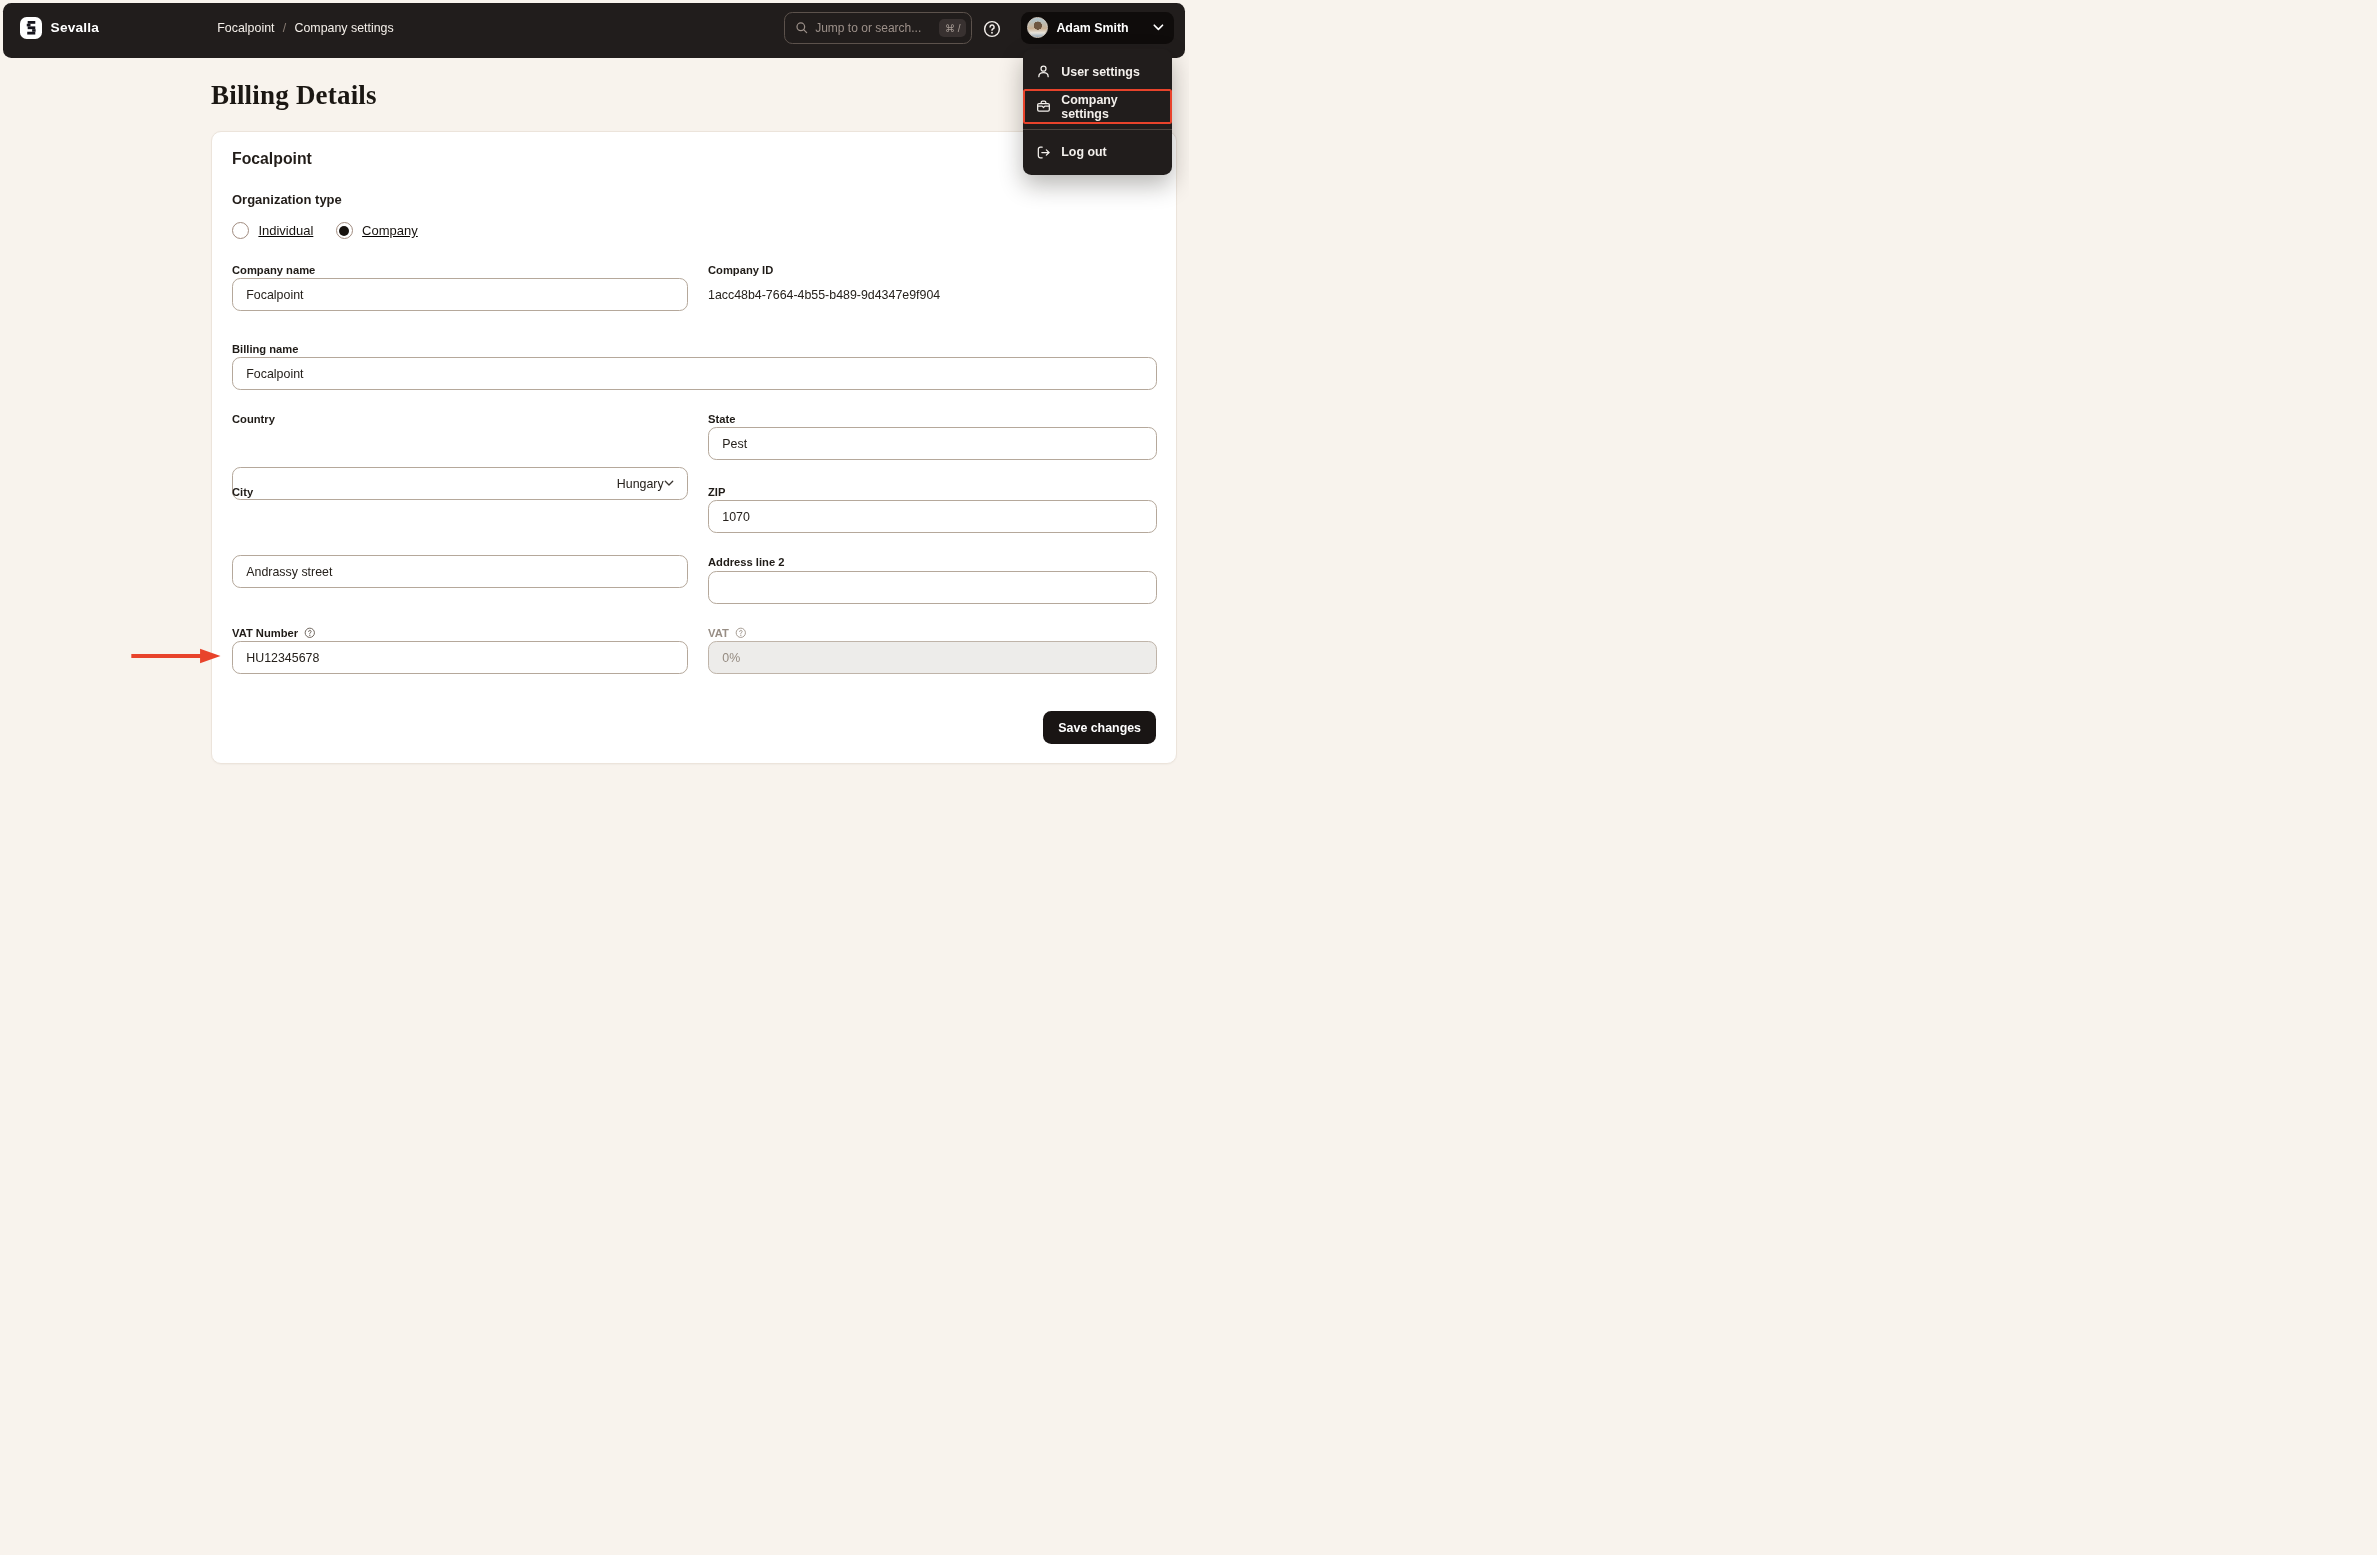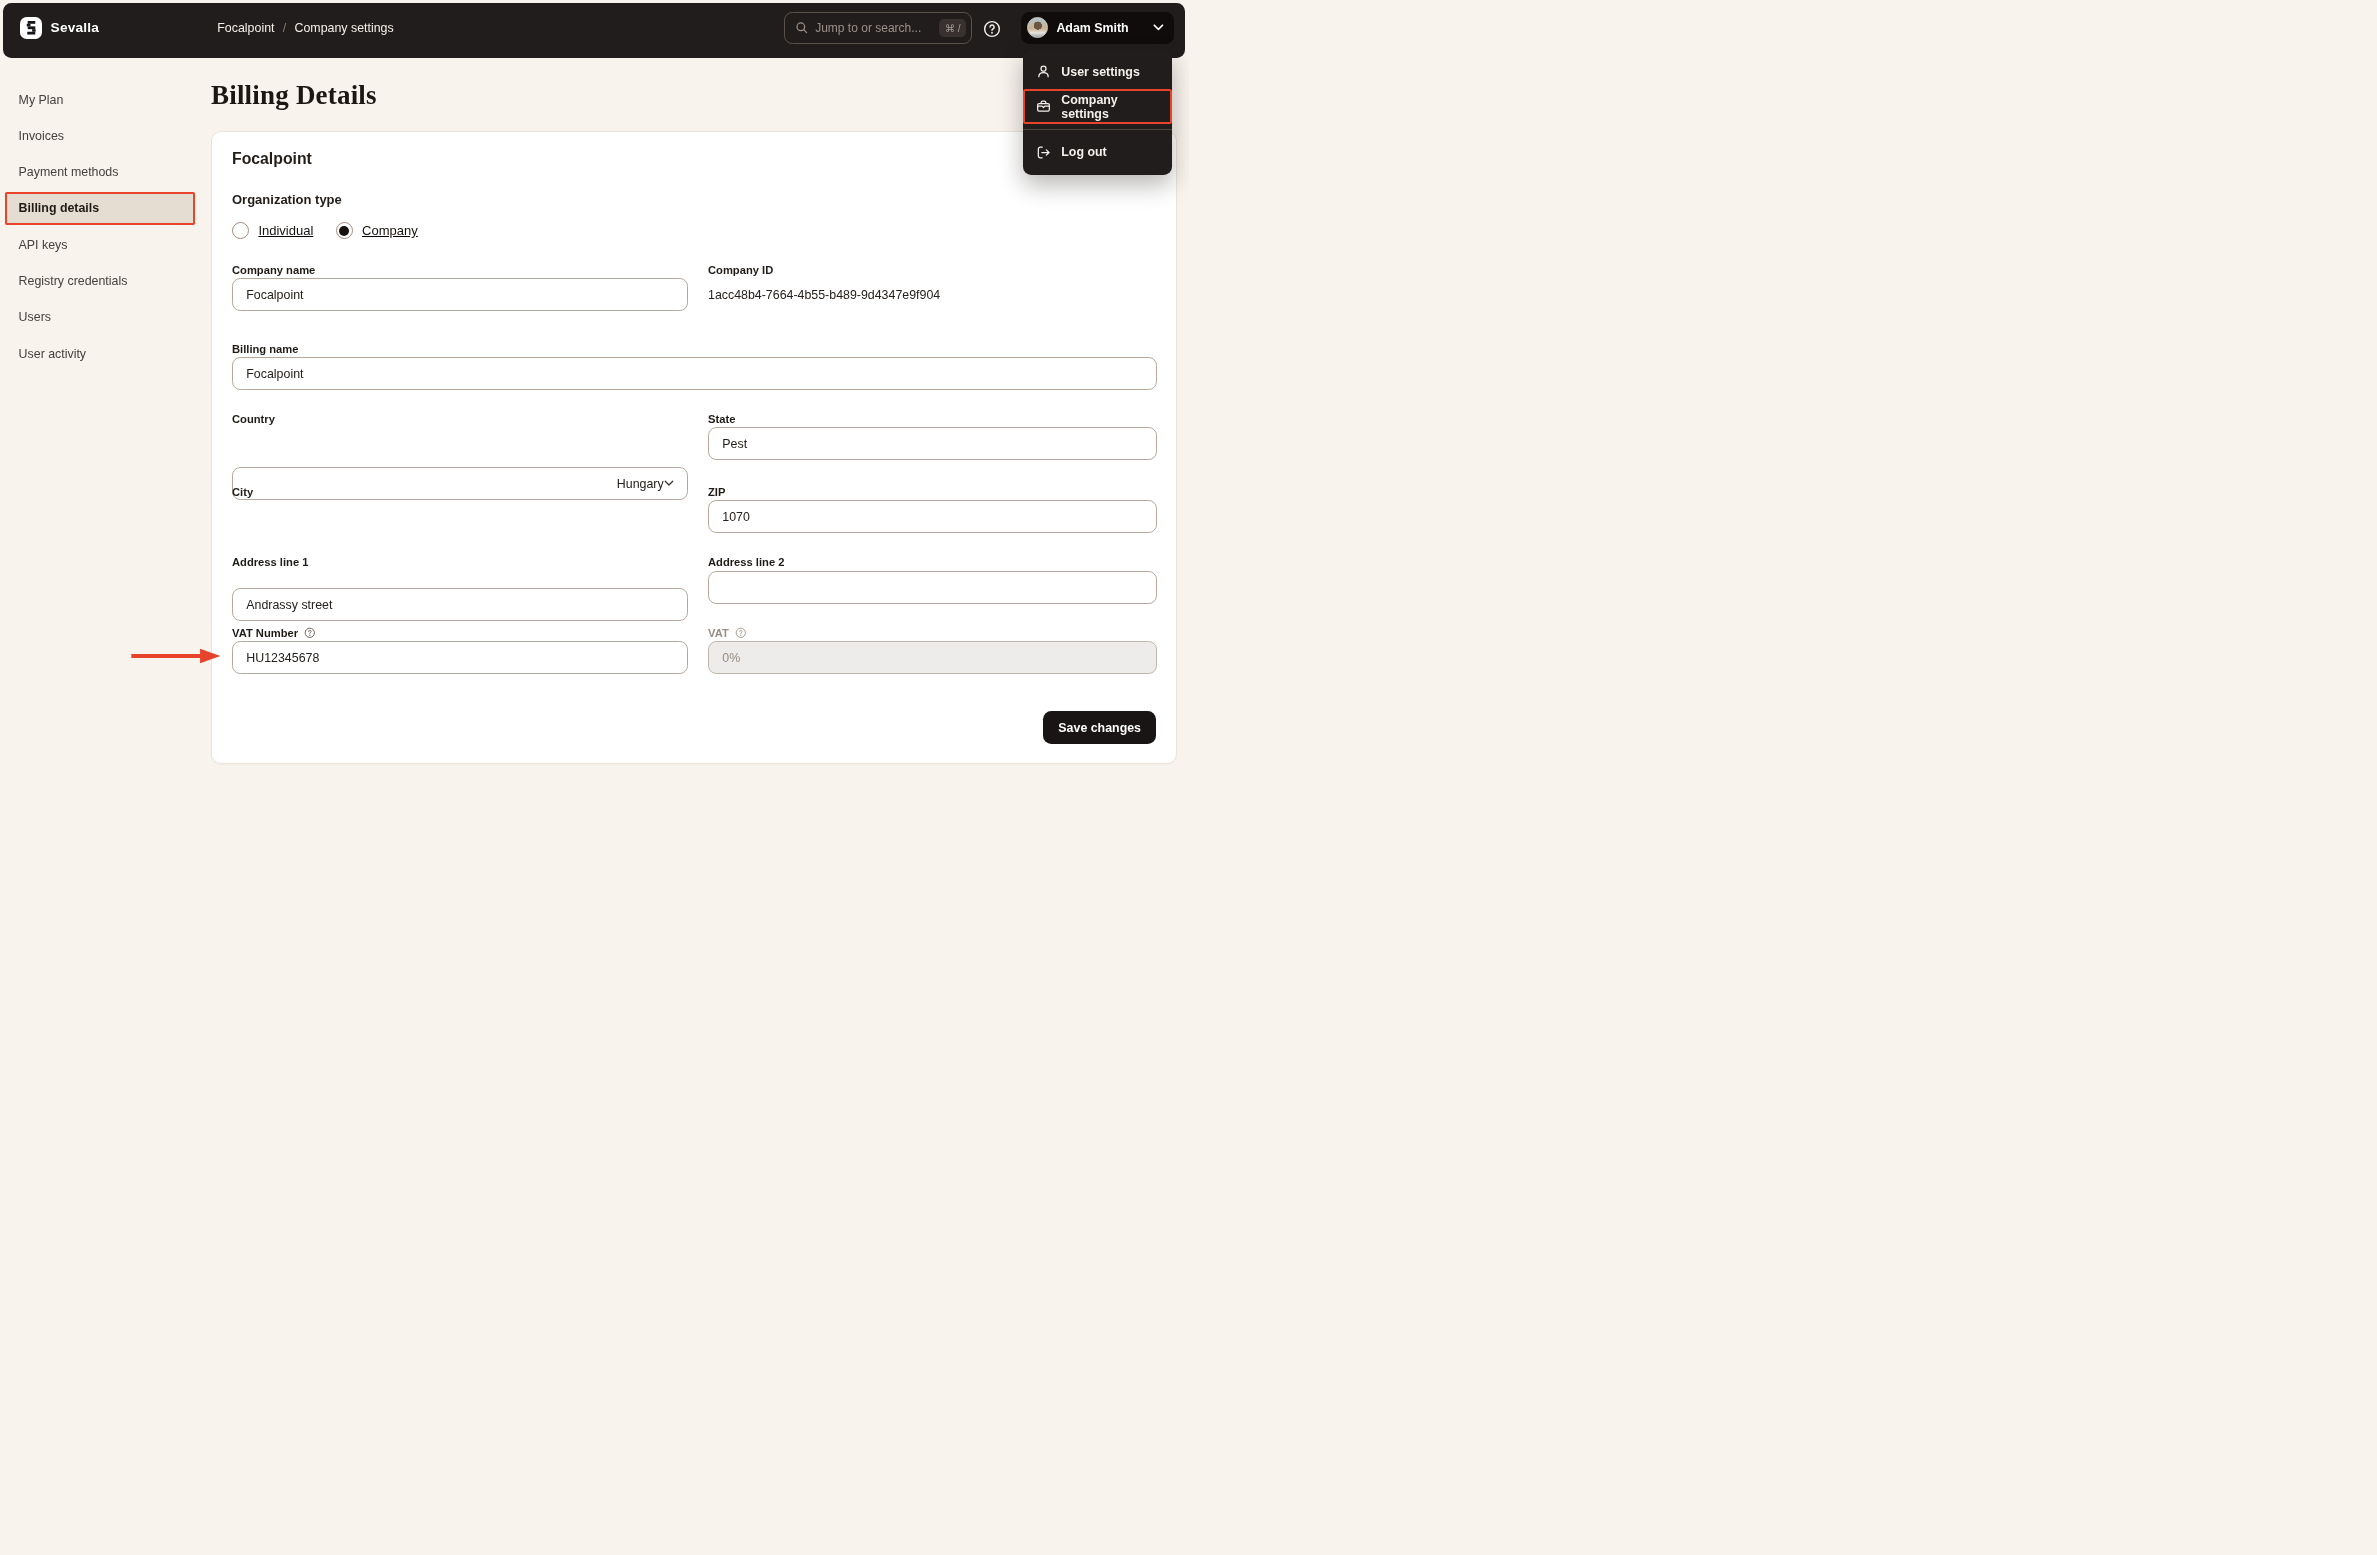--- a/index.html
+++ b/index.html
@@ -170,30 +170,20 @@
     <div class="menu-item">
       <svg class="mi-icon" viewBox="0 0 18 18">
         <path d="M7.4 2.6 H5.2 a2.4 2.4 0 0 0 -2.4 2.4 v8 a2.4 2.4 0 0 0 2.4 2.4 h2.2" fill="none" stroke="currentColor" stroke-width="1.5" stroke-linecap="round"></path>
         <line x1="7" y1="9" x2="15.4" y2="9" stroke="currentColor" stroke-width="1.5" stroke-linecap="round"></line>
         <path d="M12.4 5.8 L15.6 9 L12.4 12.2" fill="none" stroke="currentColor" stroke-width="1.5" stroke-linecap="round" stroke-linejoin="round"></path>
       </svg>
       <span>Log out</span>
     </div>
   </div>
 
-  <aside class="sidebar">
-    <div class="side-item">My Plan</div>
-    <div class="side-item">Invoices</div>
-    <div class="side-item">Payment methods</div>
-    <div class="side-item active">Billing details</div>
-    <div class="side-item">API keys</div>
-    <div class="side-item">Registry credentials</div>
-    <div class="side-item">Users</div>
-    <div class="side-item">User activity</div>
-  </aside>
 
   <h1 class="page-title">Billing Details</h1>
 
   <section class="card">
     <h2 class="company-title">Focalpoint</h2>
 
     <div class="org-label">Organization type</div>
     <div class="radio-row">
       <label class="radio-opt">
         <span class="radio-circle"></span>
@@ -223,21 +213,21 @@
       </svg>
     </div>
     <div class="field-label col-r" style="top:281px">State</div>
     <div class="tinput col-r" style="top:295px">Pest</div>
 
     <div class="field-label col-l" style="top:354px">City</div>
     <div class="field-label col-r" style="top:354px">ZIP</div>
     <div class="tinput col-r" style="top:368px">1070</div>
 
     <div class="field-label col-l" style="top:424px">Address line 1</div>
-    <div class="tinput col-l" style="top:456px">Andrassy street</div>
+    <div class="tinput col-l" style="top:423px">Andrassy street</div>
     <div class="field-label col-r" style="top:424px">Address line 2</div>
     <div class="tinput col-r" style="top:439px"></div>
 
     <div class="field-label col-l" style="top:495px">
       <span>VAT Number</span>
       <svg class="q-icon" viewBox="0 0 14 14">
         <circle cx="7" cy="7" r="5.6" fill="none" stroke="currentColor" stroke-width="1.2"></circle>
         <path d="M5.6 5.5 a1.5 1.5 0 1 1 2 1.4 c-.5.2-.6.5-.6.9" fill="none" stroke="currentColor" stroke-width="1.2" stroke-linecap="round"></path>
         <circle cx="7" cy="10" r=".8" fill="currentColor"></circle>
       </svg>

